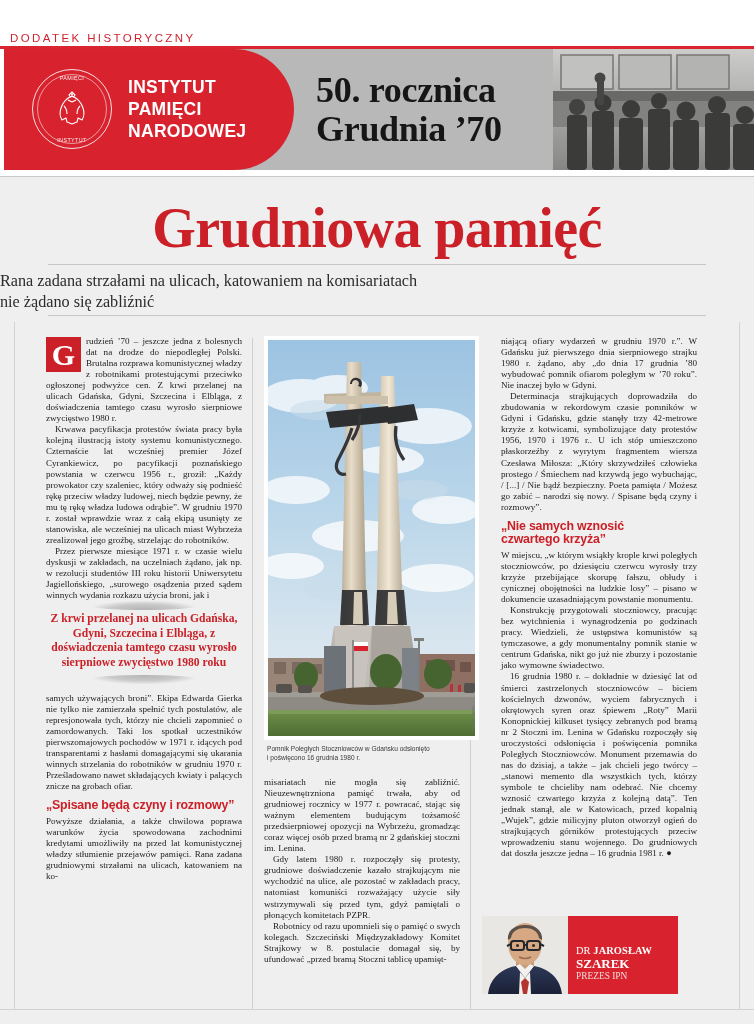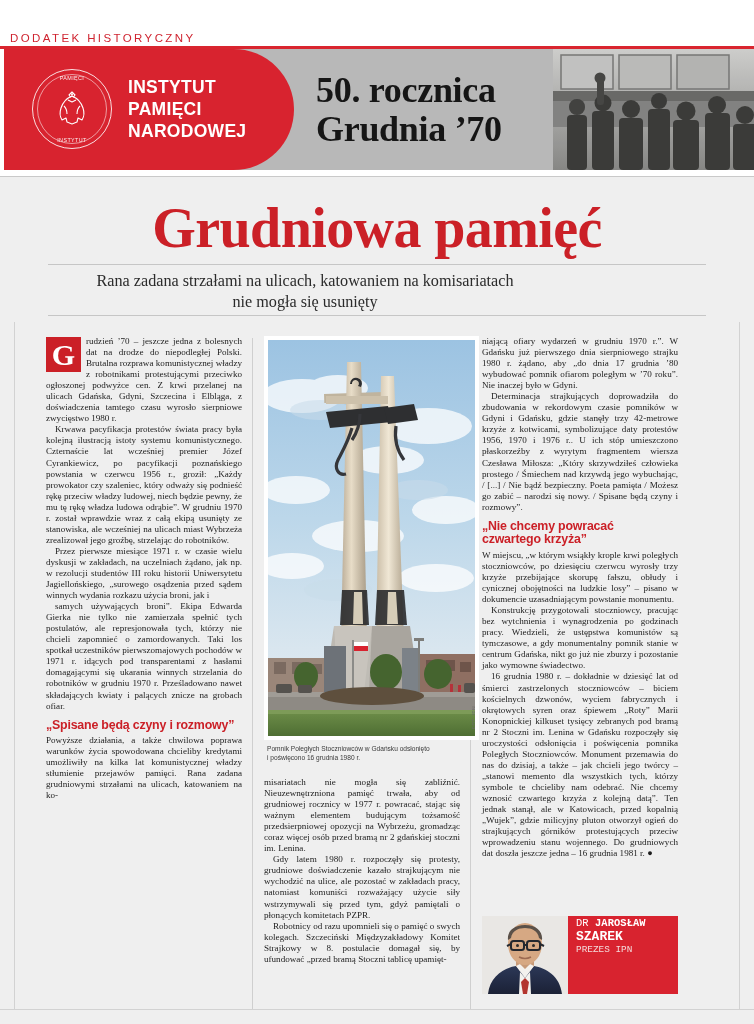--- a/index.html
+++ b/index.html
@@ -156,21 +156,21 @@
   .hr-thin-a {
     position: absolute;
     left: 48px; top: 87px;
     width: 658px; height: 1px;
     background: #c6c6c6;
   }
   .deck {
     position: absolute;
     left: 0; top: 94px;
     width: 610px;
-    text-align: center;
+    text-align: left;
     font-family: "Liberation Serif", serif;
     font-size: 16.2px;
     line-height: 20.5px;
     color: #2b2b2b;
   }
   .hr-thin-b {
     position: absolute;
     left: 48px; top: 138px;
     width: 658px; height: 1px;
     background: #c6c6c6;
@@ -184,21 +184,21 @@
     background: #efefef;
   }
 
   .col {
     position: absolute;
     top: 14px;
     width: 196px;
   }
   .col-1 { left: 46px; }
   .col-2 { left: 264px; }
-  .col-3 { left: 482px; }
+  .col-3 { left: 501px; }
 
   .colrule {
     position: absolute;
     top: 16px;
     width: 1px; height: 672px;
     background: #cfcfcf;
   }
   .colrule-a { left: 252px; }
   .colrule-b { left: 470px; }
 
@@ -318,23 +318,23 @@
   }
   .author-photo {
     width: 86px; height: 78px;
     position: relative;
     overflow: hidden;
     background: #2a3550;
     flex: 0 0 86px;
   }
   .author-text {
     flex: 1;
-    padding: 1px 6px 0 8px;
+    padding: 28px 6px 0 8px;
     color: #ffffff;
-    font-family: Liberation Mono, monospace;
+    font-family: Liberation Serif, serif;
   }
   .a-line1 { font-size: 10.4px; line-height: 13px; letter-spacing: .1px; }
   .a-line1 b { font-weight: 700; }
   .a-line2 { font-size: 13px; line-height: 13px; font-weight: 700; }
   .a-line3 { font-size: 9.4px; line-height: 13px; font-weight: 400; color: #f4dada; }
 
   
   .bottom-rule {
     position: absolute;
     left: 0; bottom: 14px;
@@ -443,54 +443,59 @@
   </div>
 
   <div class="mast-under"></div>
   <div class="mast-under2"></div>
 
   <div class="headline-zone">
     <div class="headline">Grudniowa pamięć</div>
     <div class="hr-thin-a"></div>
     <div class="deck">
       <div>Rana zadana strzałami na ulicach, katowaniem na komisariatach</div>
-      <div>nie mogła się usunięty</div>
+      <div>nie żądano się zabliźnić</div>
     </div>
     <div class="hr-thin-b"></div>
   </div>
 
   <div class="body-zone">
 
     <div class="colrule colrule-a"></div>
     <div class="colrule colrule-b"></div>
 
     <div class="col col-1">
       <p class="body">
         <span class="dropcap">G</span><span>rudzień ’70 – jeszcze jedna z bolesnych dat na drodze do niepodległej Polski. Brutalna rozprawa komunistycznej władzy z robotnikami protestującymi przeciwko ogłoszonej podwyżce cen. Z krwi przelanej na ulicach Gdańska, Gdyni, Szczecina i Elbląga, z doświadczenia tamtego czasu wyrosło sierpniowe zwycięstwo 1980 r.</span>
       </p>
       <p class="body">Krwawa pacyfikacja protestów świata pracy była kolejną ilustracją istoty systemu komunistycznego. Czternaście lat wcześniej premier Józef Cyrankiewicz, po pacyfikacji poznańskiego powstania w czerwcu 1956 r., groził: „Każdy prowokator czy szaleniec, który odważy się podnieść rękę przeciw władzy ludowej, niech będzie pewny, że mu tę rękę władza ludowa odrąbie”. W grudniu 1970 r. został wprawdzie wraz z całą ekipą usunięty ze stanowiska, ale wcześniej na ulicach miast Wybrzeża zrealizował jego groźbę, strzelając do robotników.</p>
       <p class="body">Przez pierwsze miesiące 1971 r. w czasie wielu dyskusji w zakładach, na uczelniach żądano, jak np. w rezolucji studentów III roku historii Uniwersytetu Jagiellońskiego, „surowego osądzenia przed sądem winnych wydania rozkazu użycia broni, jak i</p>
 
+      <div class="pullquote">
+        <div class="pq-shadow-top"></div>
+        <span>Z krwi przelanej na ulicach Gdańska, Gdyni, Szczecina i Elbląga, z doświadczenia tamtego czasu wyrosło sierpniowe zwycięstwo 1980 roku</span>
+        <div class="pq-shadow"></div>
+      </div>
 
       <p class="body">samych używających broni”. Ekipa Edwarda Gierka nie tylko nie zamierzała spełnić tych postulatów, ale represjonowała tych, którzy nie chcieli zapomnieć o zamordowanych. Taki los spotkał uczestników pierwszomajowych pochodów w 1971 r. idących pod transparentami z hasłami domagającymi się ukarania winnych strzelania do robotników w grudniu 1970 r. Prześladowano nawet składających kwiaty i palących znicze na grobach ofiar.</p>
       <div class="sec-head">„Spisane będą czyny i rozmowy”</div>
-      <p class="body">Powyższe działania, a także chwilowa poprawa warunków życia spowodowana chcieliby kredytami umożliwiły na kilka lat komunistycznej władzy stłumienie przejawów pamięci. Rana zadana grudniowymi strzałami na ulicach, katowaniem na ko-</p>
+      <p class="body">Powyższe działania, a także chwilowa poprawa warunków życia spowodowana zachodnimi kredytami umożliwiły na przed lat komunistycznej władzy stłumienie przejawów pamięci. Rana zadana grudniowymi strzałami na ulicach, katowaniem na ko-</p>
     </div>
 
     <div class="col col-2" style="top:455px;">
       <p class="body">misariatach nie mogła się zabliźnić. Nieuzewnętrzniona pamięć trwała, aby od grudniowej rocznicy w 1977 r. powracać, stając się ważnym elementem budującym tożsamość przedsierpniowej opozycji na Wybrzeżu, gromadząc coraz więcej osób przed bramą nr 2 gdańskiej stoczni im. Lenina.</p>
       <p class="body">Gdy latem 1980 r. rozpoczęły się protesty, grudniowe doświadczenie kazało strajkującym nie wychodzić na ulice, ale pozostać w zakładach pracy, natomiast komuniści rozważający użycie siły wstrzymywali się przed tym, gdyż pamiętali o płonących komitetach PZPR.</p>
       <p class="body">Robotnicy od razu upomnieli się o pamięć o swych kolegach. Szczeciński Międzyzakładowy Komitet Strajkowy w 8. postulacie domagał się, by ufundować „przed bramą Stoczni tablicę upamięt-</p>
     </div>
 
     <div class="col col-3">
       <p class="body">niającą ofiary wydarzeń w grudniu 1970 r.”. W Gdańsku już pierwszego dnia sierpniowego strajku 1980 r. żądano, aby „do dnia 17 grudnia ’80 wybudować pomnik ofiarom poległym w ’70 roku”. Nie inaczej było w Gdyni.</p>
       <p class="body">Determinacja strajkujących doprowadziła do zbudowania w rekordowym czasie pomników w Gdyni i Gdańsku, gdzie stanęły trzy 42-metrowe krzyże z kotwicami, symbolizujące daty protestów 1956, 1970 i 1976 r.. U ich stóp umieszczono płaskorzeźby z wyrytym fragmentem wiersza Czesława Miłosza: „Który skrzywdziłeś człowieka prostego / Śmiechem nad krzywdą jego wybuchając, / [...] / Nie bądź bezpieczny. Poeta pamięta / Możesz go zabić – narodzi się nowy. / Spisane będą czyny i rozmowy”.</p>
       <div class="sec-head">
-        <div>„Nie chcemy powracać</div>
+        <div>„Nie samych wznosić</div>
         <div>czwartego krzyża”</div>
       </div>
       <p class="body">W miejscu, „w którym wsiąkły krople krwi poległych stoczniowców, po dziesięciu czerwcu wyrosły trzy krzyże przebijające skorupę fałszu, obłudy i cynicznej obojętności na ludzkie losy” – pisano w dokumencie uzasadniającym powstanie monumentu.</p>
       <p class="body">Konstrukcję przygotowali stoczniowcy, pracując bez wytchnienia i wynagrodzenia po godzinach pracy. Wiedzieli, że ustępstwa komunistów są tymczasowe, a gdy monumentalny pomnik stanie w centrum Gdańska, nikt go już nie zburzy i pozostanie jako wymowne świadectwo.</p>
       <p class="body">16 grudnia 1980 r. – dokładnie w dziesięć lat od śmierci zastrzelonych stoczniowców – biciem kościelnych dzwonów, wyciem fabrycznych i okrętowych syren oraz śpiewem „Roty” Marii Konopnickiej kilkuset tysięcy zebranych pod bramą nr 2 Stoczni im. Lenina w Gdańsku rozpoczęły się uroczystości odsłonięcia i poświęcenia pomnika Poległych Stoczniowców. Monument przemawia do nas do dzisiaj, a także – jak chcieli jego twórcy – „stanowi memento dla wszystkich tych, którzy symbole te chcieliby nam odebrać. Nie chcemy wznosić czwartego krzyża z kolejną datą”. Ten jednak stanął, ale w Katowicach, przed kopalnią „Wujek”, gdzie milicyjny pluton otworzył ogień do strajkujących górników protestujących przeciw wprowadzeniu stanu wojennego. Do grudniowych dat doszła jeszcze jedna – 16 grudnia 1981 r. ●</p>
     </div>
   </div>
 
   <div class="photo-wrap">
     <div class="photo-frame">

